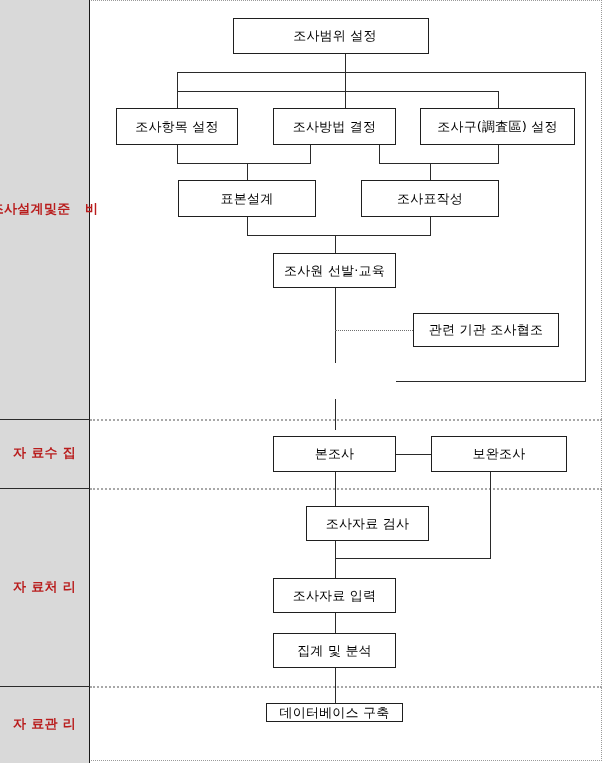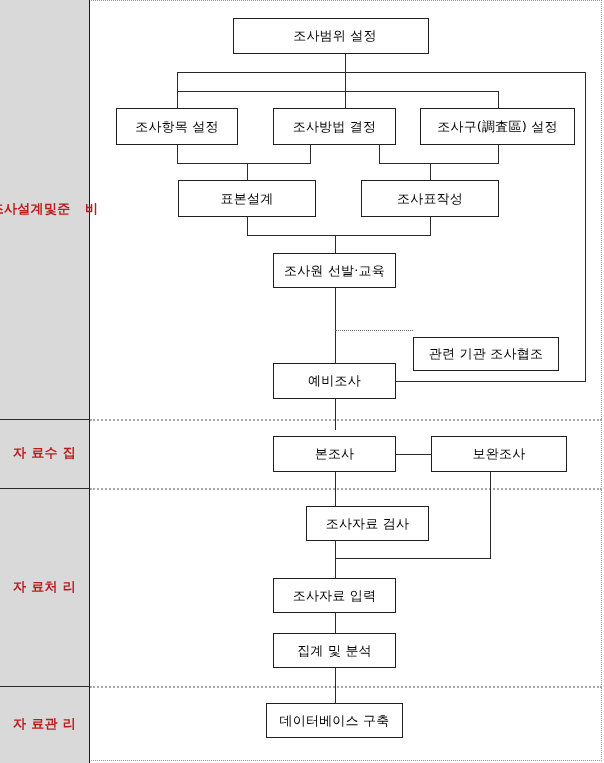--- a/index.html
+++ b/index.html
@@ -222,27 +222,24 @@
   </div>
 
   <div class="node" style="left:361px; top:180px; width:138px; height:37px;">
     <span>조사표작성</span>
   </div>
 
   <div class="node" style="left:273px; top:253px; width:123px; height:35px;">
     <span>조사원 선발·교육</span>
   </div>
 
-  <div class="node" style="left:413px; top:313px; width:146px; height:34px;margin-top:24px;">
+  <div class="node" style="left:413px; top:313px; width:146px; height:34px;">
     <span>관련 기관 조사협조</span>
   </div>
 
-  <div class="node" style="left:273px; top:363px; width:123px; height:36px;">
-    <span>예비조사</span>
-  </div>
 
   <div class="node" style="left:273px; top:436px; width:123px; height:36px;">
     <span>본조사</span>
   </div>
 
   <div class="node" style="left:431px; top:436px; width:136px; height:36px;">
     <span>보완조사</span>
   </div>
 
   <div class="node" style="left:273px; top:506px; width:123px; height:35px;margin-left:33px;">
@@ -250,17 +247,17 @@
   </div>
 
   <div class="node" style="left:273px; top:633px; width:123px; height:35px;">
     <span>집계 및 분석</span>
   </div>
 
   <div class="node" style="left:273px; top:578px; width:123px; height:35px;">
     <span>조사자료 입력</span>
   </div>
 
-  <div class="node" style="left:266px; top:703px; width:137px; height:35px;">
+  <div class="node" style="left:266px; top:703px; width:137px; height:19px;">
     <span>데이터베이스 구축</span>
   </div>
 
 </div>
 
 </body></html>

